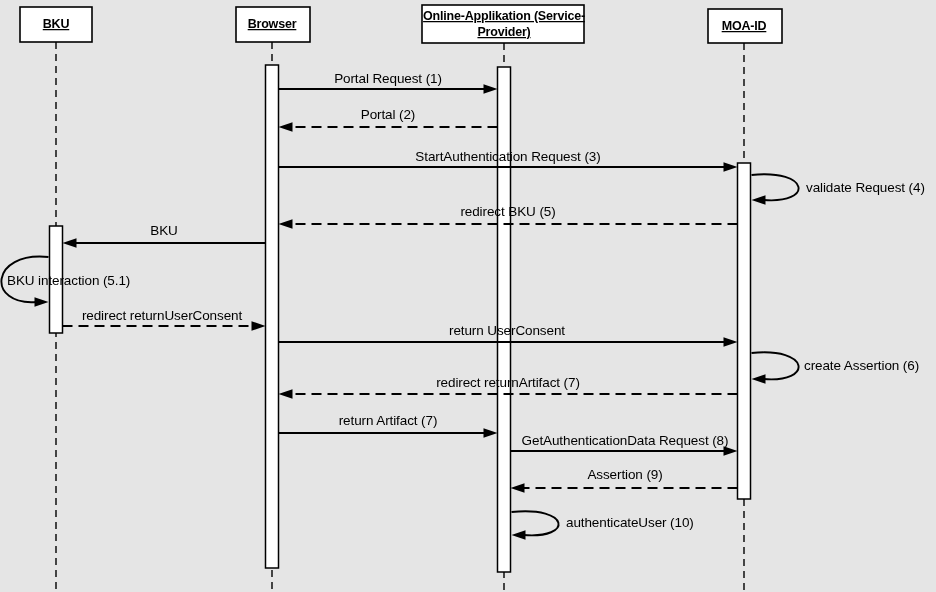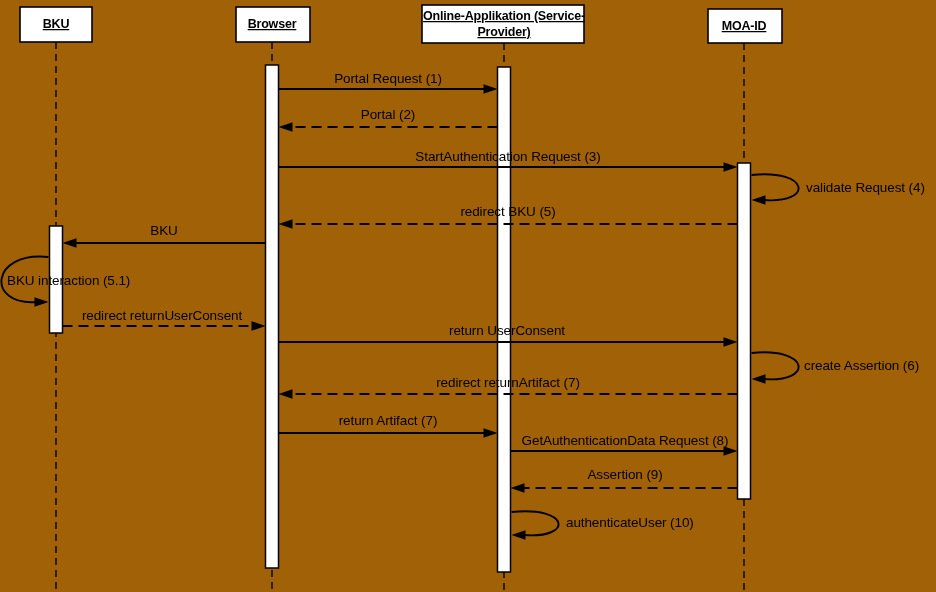--- a/index.html
+++ b/index.html
@@ -1,20 +1,20 @@
 <!DOCTYPE html>
 <html><head>
 <meta charset="utf-8">
 <style>
   html, body { margin: 0; padding: 0; background: #ffffff; }
   #stage {
     position: relative;
     width: 936px;
     height: 592px;
-    background: #a16207;
+    background: #e5e5e5;
     overflow: hidden;
     font-family: "Liberation Sans", sans-serif;
     text-align: right;
   }
   svg { display: block; }
   .lifeline   { stroke: #000000; stroke-width: 1.4; stroke-dasharray: 7 5; fill: none; }
   .activation { fill: #ffffff; stroke: #000000; stroke-width: 1.5; }
   .actor-box  { fill: #ffffff; stroke: #000000; stroke-width: 1.6; }
   .actor-label {
     font-family: "Liberation Sans", sans-serif;

